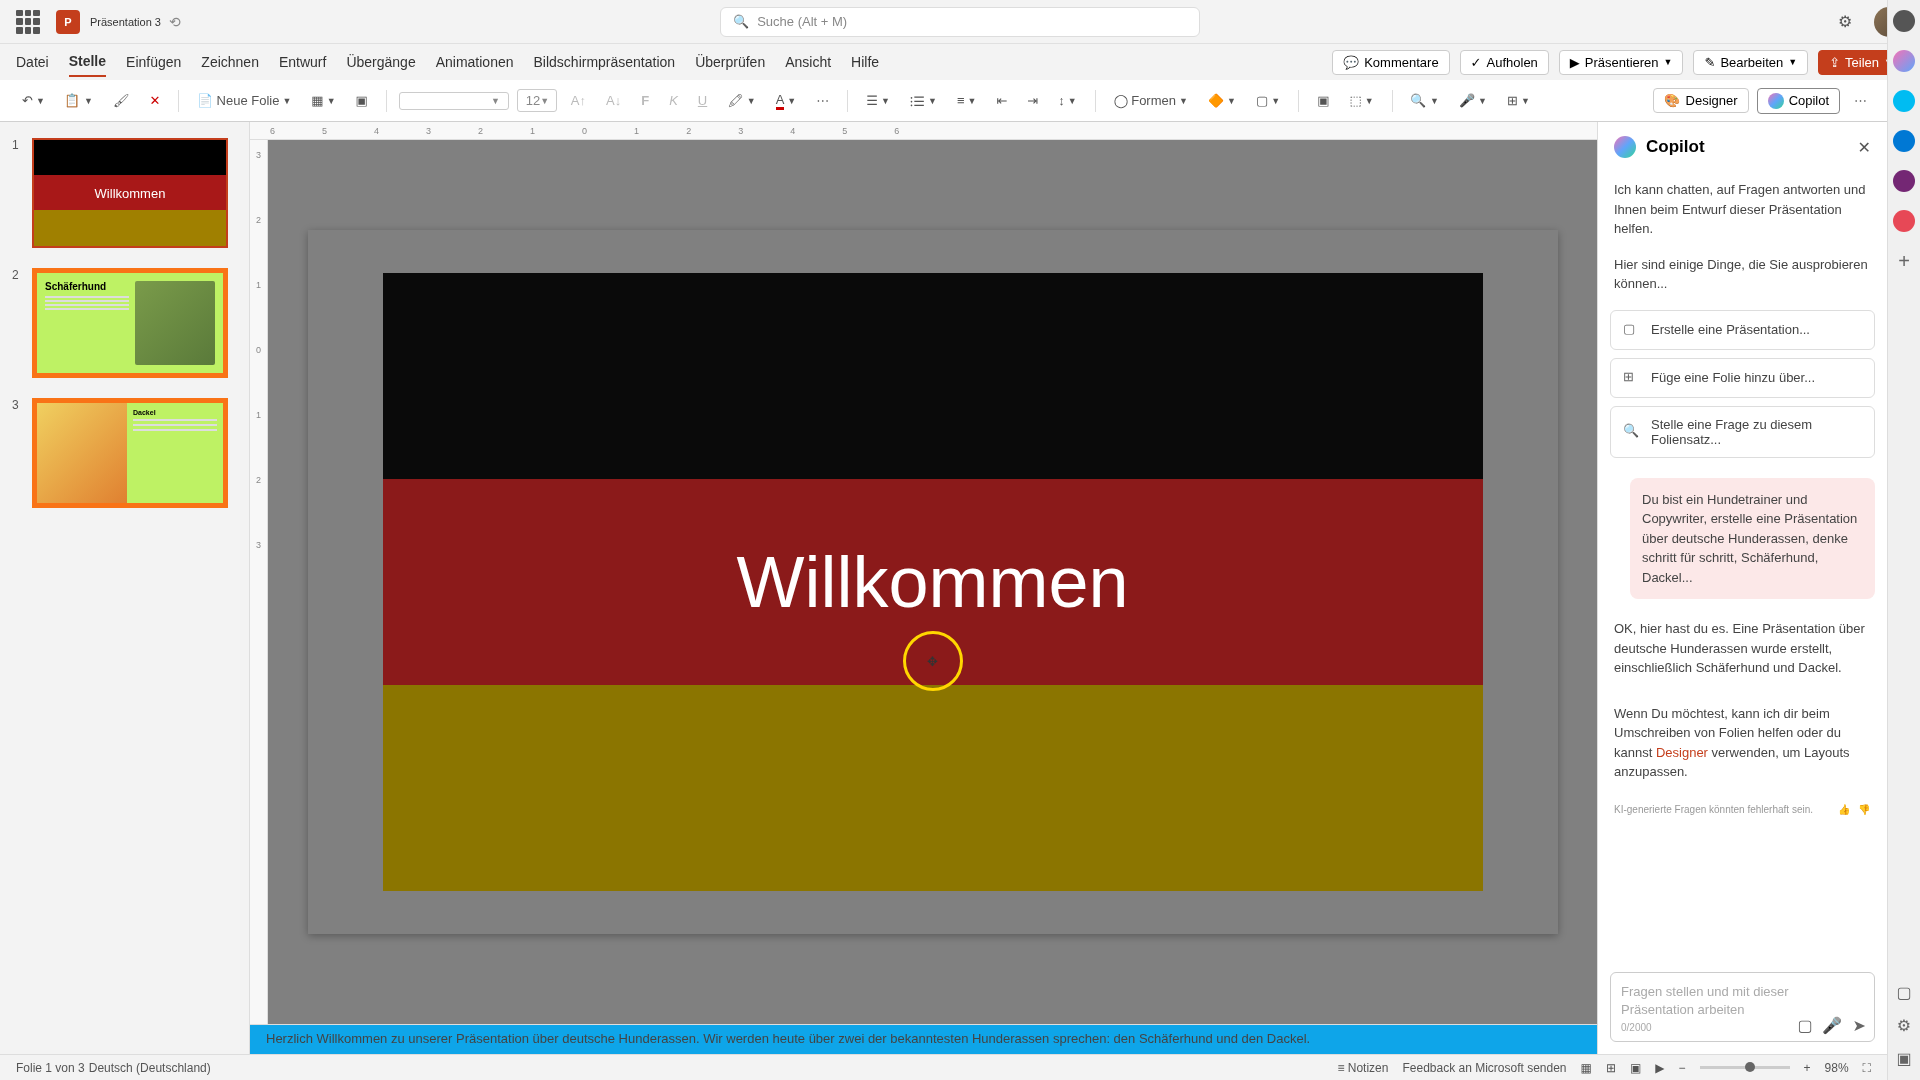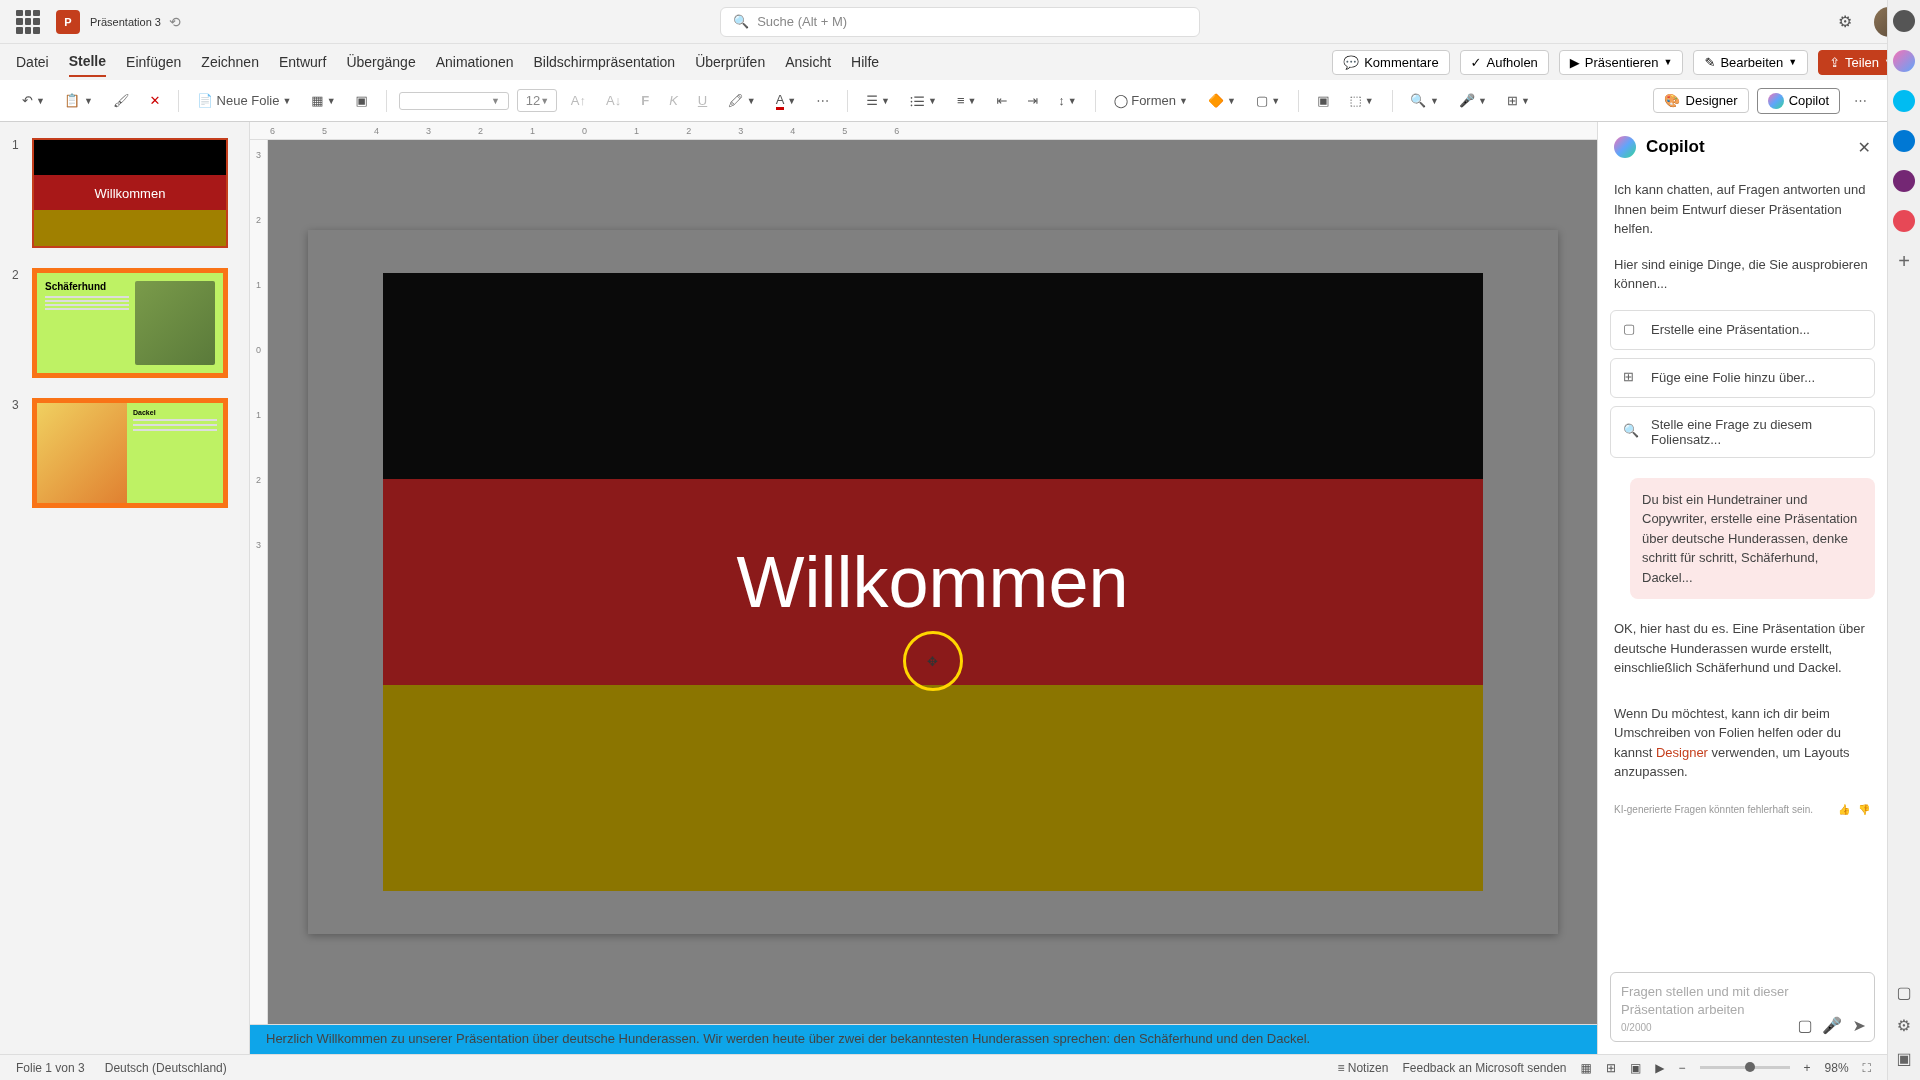--- a/index.html
+++ b/index.html
@@ -87,21 +87,21 @@
 .ai-footer { font-size: 10px; color: #999; display: flex; align-items: center; gap: 8px; padding: 4px; }
 .ai-footer .spacer { flex: 1; }
 .copilot-input-area { padding: 12px; }
 .copilot-input { border: 1px solid #ccc; border-radius: 6px; padding: 10px; min-height: 70px; position: relative; }
 .copilot-input .placeholder { color: #aaa; font-size: 13px; line-height: 1.4; }
 .copilot-input .counter { position: absolute; bottom: 8px; left: 10px; font-size: 10px; color: #aaa; }
 .copilot-input .actions { position: absolute; bottom: 6px; right: 8px; display: flex; gap: 10px; color: #666; }
 .copilot-input .actions span { cursor: pointer; }
 
 
-.statusbar { height: 26px; background: #f3f3f3; border-top: 1px solid #ddd; display: flex; align-items: center; padding: 0 16px; font-size: 12px; color: #555; gap: 20px; position: absolute; bottom: 0; left: 0; right: 33px; }
+.statusbar { height: 26px; background: #f3f3f3; border-top: 1px solid #ddd; display: flex; align-items: center; padding: 0 16px; font-size: 12px; color: #555; gap: 4px; position: absolute; bottom: 0; left: 0; right: 33px; }
 .statusbar .right { margin-left: auto; display: flex; align-items: center; gap: 14px; }
 .zoom-slider { width: 90px; height: 3px; background: #ccc; position: relative; }
 .zoom-slider::after { content: ''; position: absolute; width: 10px; height: 10px; background: #666; border-radius: 50%; top: -4px; left: 50%; }
 
 
 .right-sidebar { position: absolute; right: 0; top: 0; width: 33px; height: 100%; background: #f0f0f0; border-left: 1px solid #ddd; display: flex; flex-direction: column; align-items: center; padding-top: 10px; gap: 18px; }
 .sidebar-icon { width: 22px; height: 22px; border-radius: 50%; cursor: pointer; }
 .sidebar-icon.search { background: #555; }
 .sidebar-icon.c1 { background: linear-gradient(135deg,#f472b6,#60a5fa); }
 .sidebar-icon.c2 { background: #00bcf2; }

